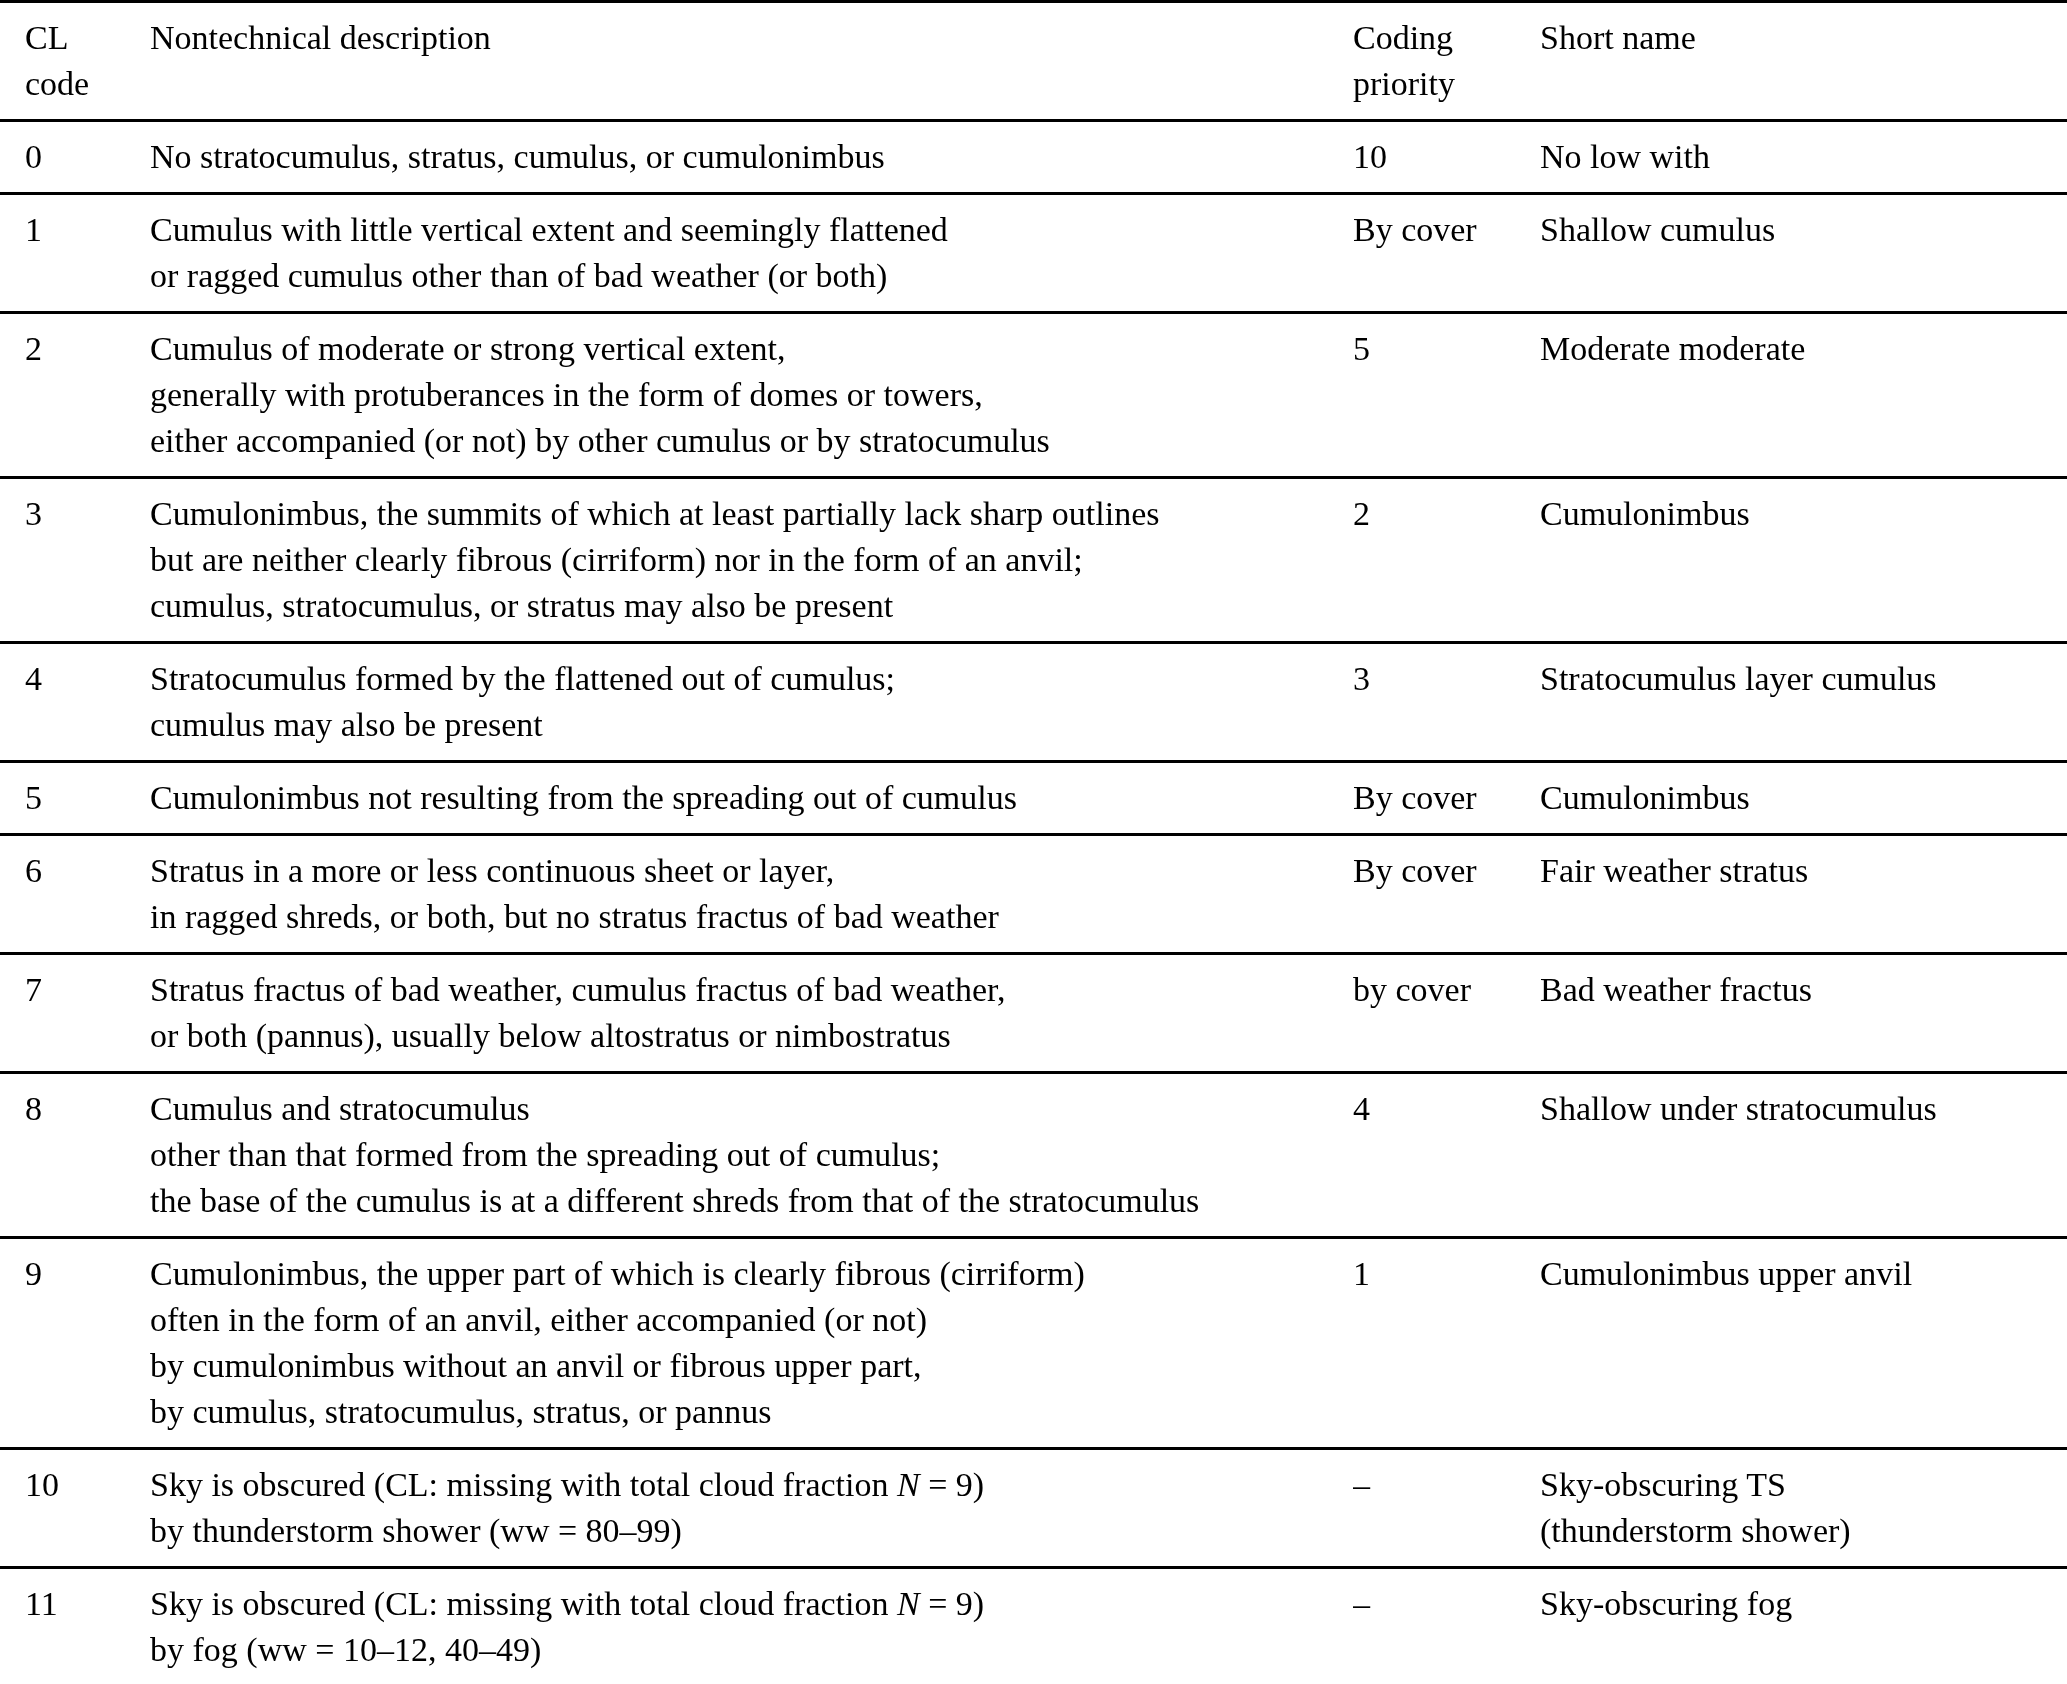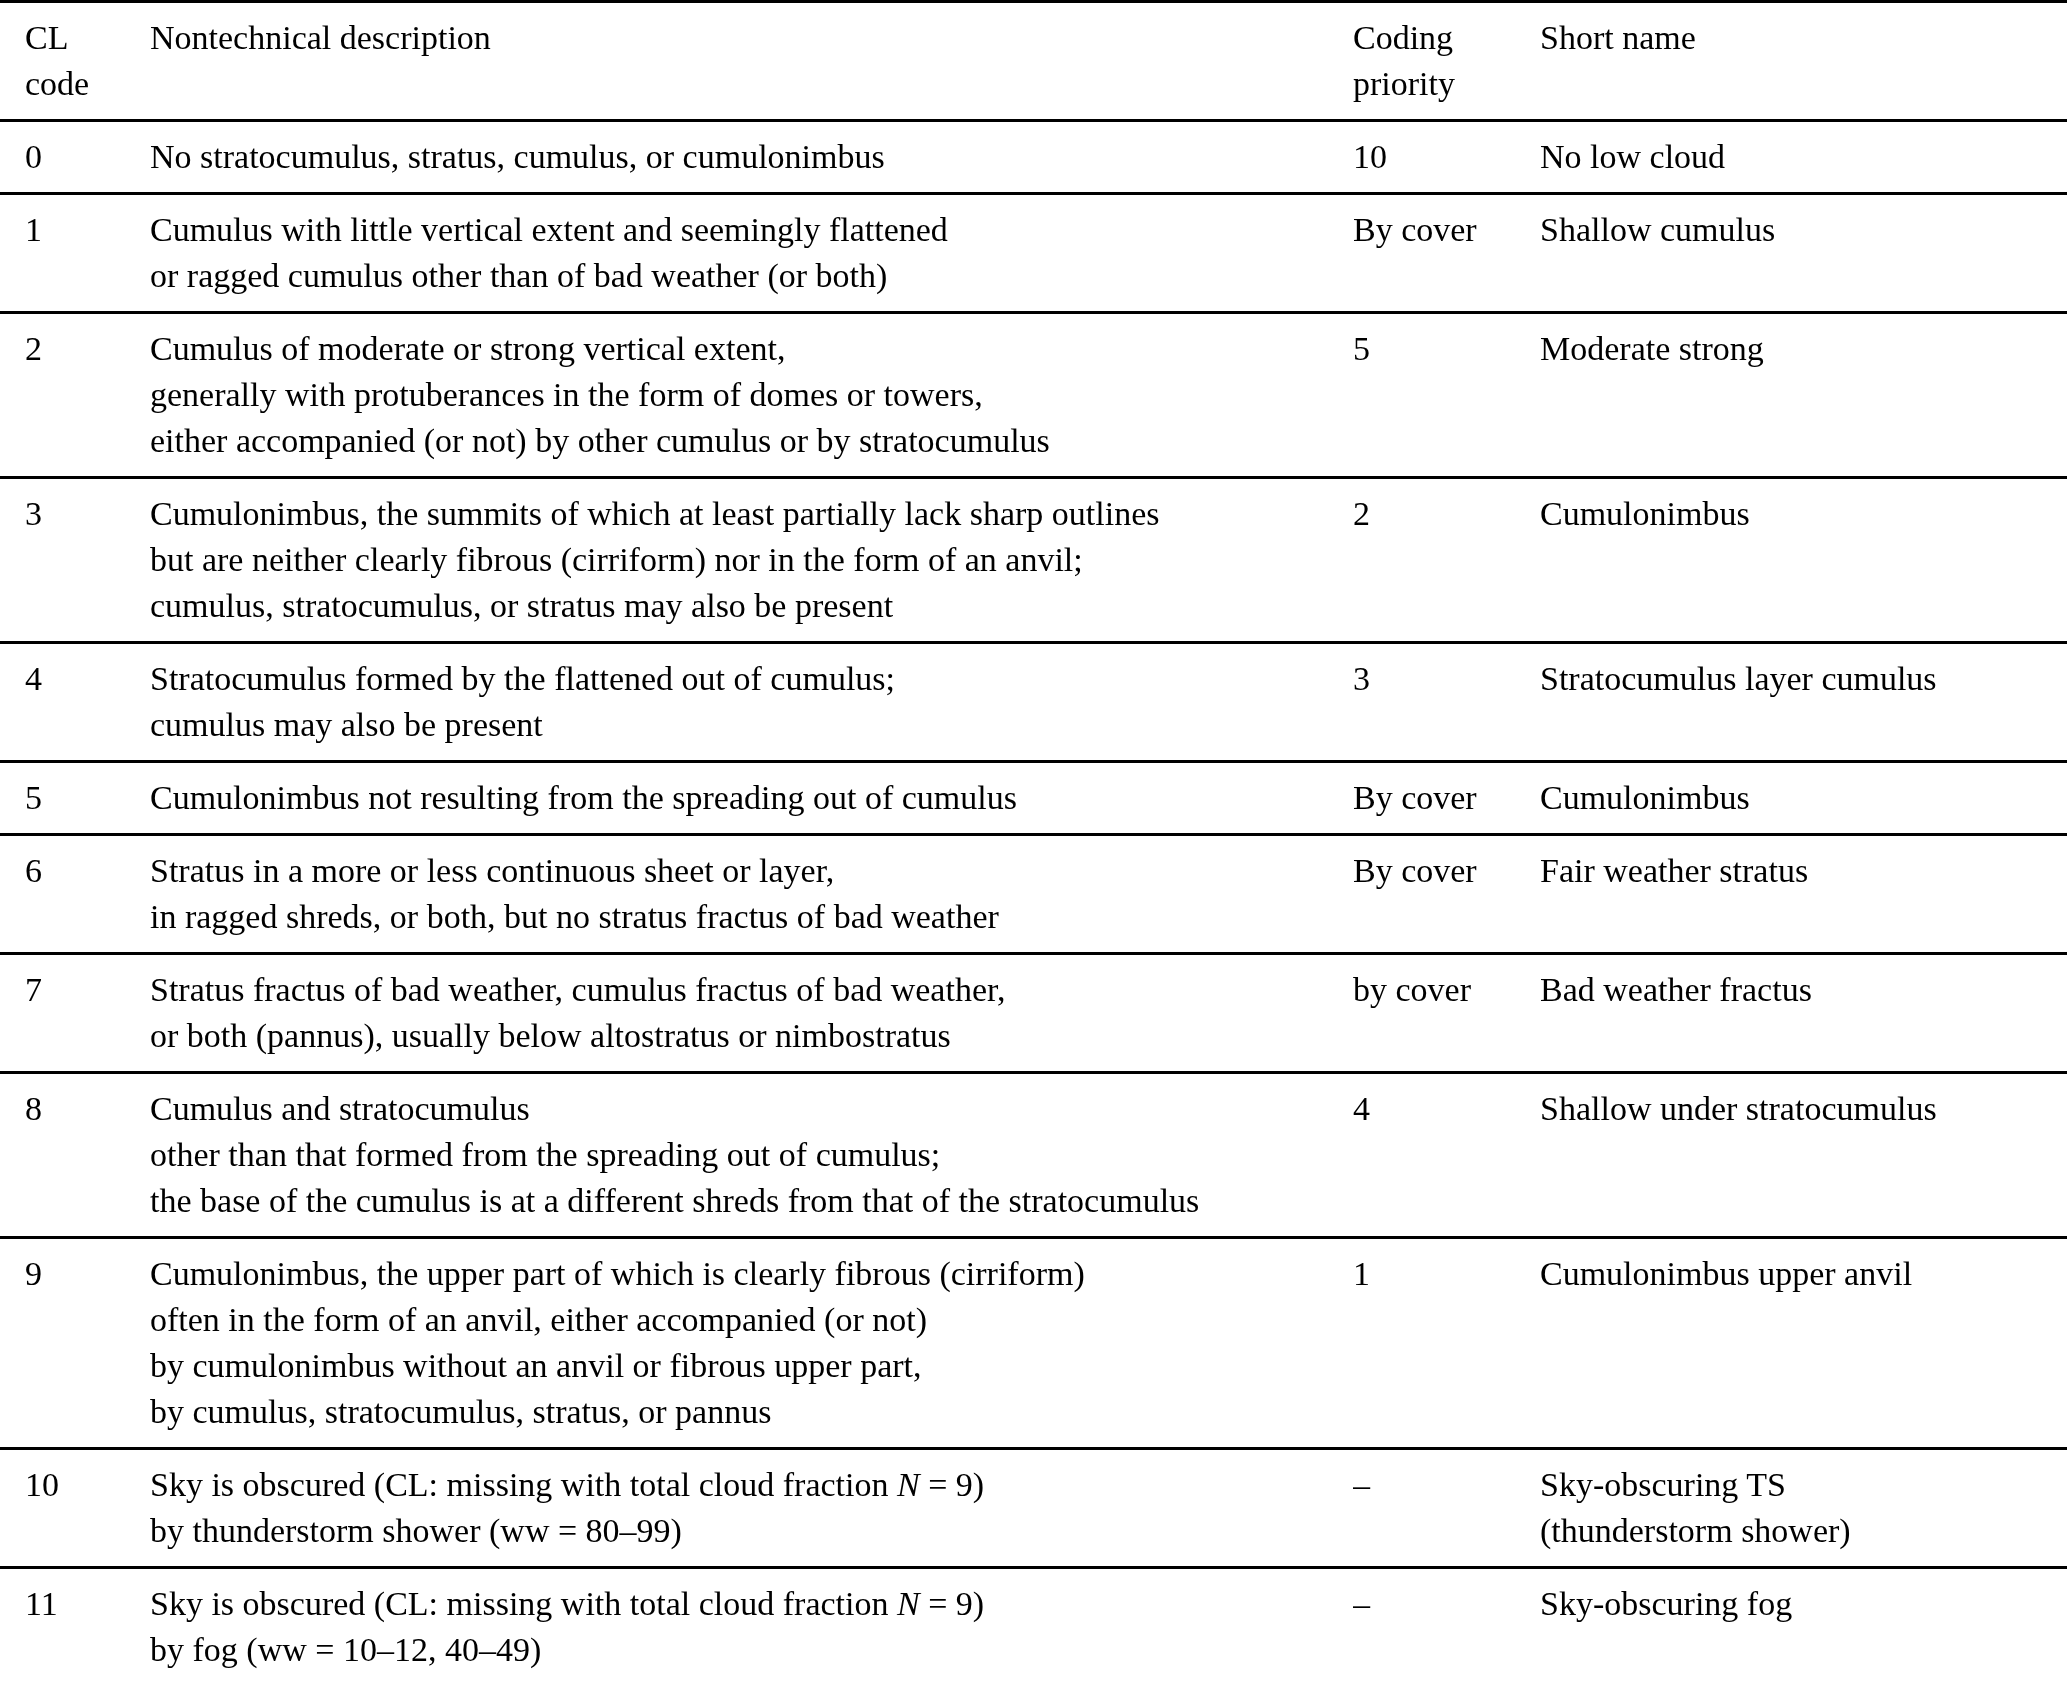--- a/index.html
+++ b/index.html
@@ -73,36 +73,36 @@
         <th>Coding
 priority</th>
         <th>Short name</th>
       </tr>
     </thead>
     <tbody>
         <tr>
           <td>0</td>
           <td>No stratocumulus, stratus, cumulus, or cumulonimbus</td>
           <td>10</td>
-          <td>No low cloud</td>
+          <td>No low with</td>
         </tr>
         <tr>
           <td>1</td>
           <td>Cumulus with little vertical extent and seemingly flattened
 or ragged cumulus other than of bad weather (or both)</td>
           <td>By cover</td>
           <td>Shallow cumulus</td>
         </tr>
         <tr>
           <td>2</td>
           <td>Cumulus of moderate or strong vertical extent,
 generally with protuberances in the form of domes or towers,
 either accompanied (or not) by other cumulus or by stratocumulus</td>
           <td>5</td>
-          <td>Moderate strong</td>
+          <td>Moderate moderate</td>
         </tr>
         <tr>
           <td>3</td>
           <td>Cumulonimbus, the summits of which at least partially lack sharp outlines
 but are neither clearly fibrous (cirriform) nor in the form of an anvil;
 cumulus, stratocumulus, or stratus may also be present</td>
           <td>2</td>
           <td>Cumulonimbus</td>
         </tr>
         <tr>

